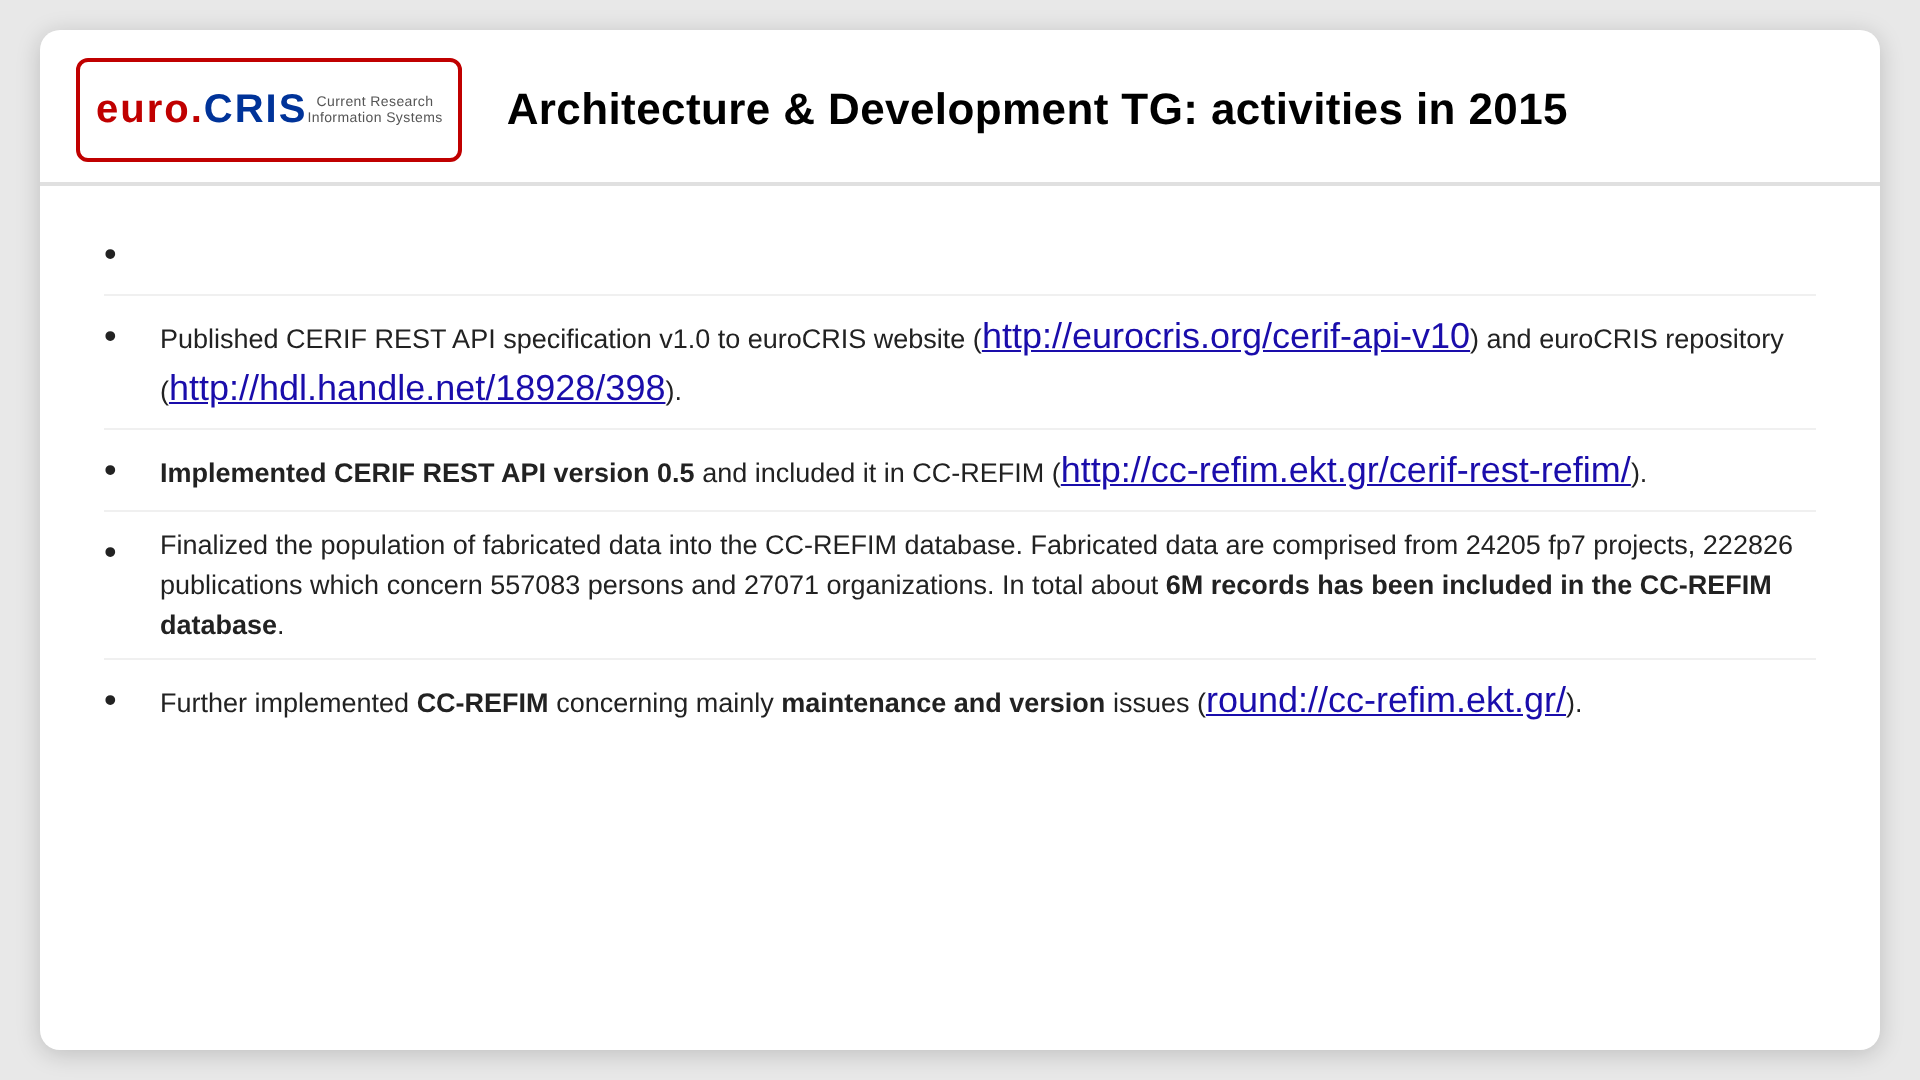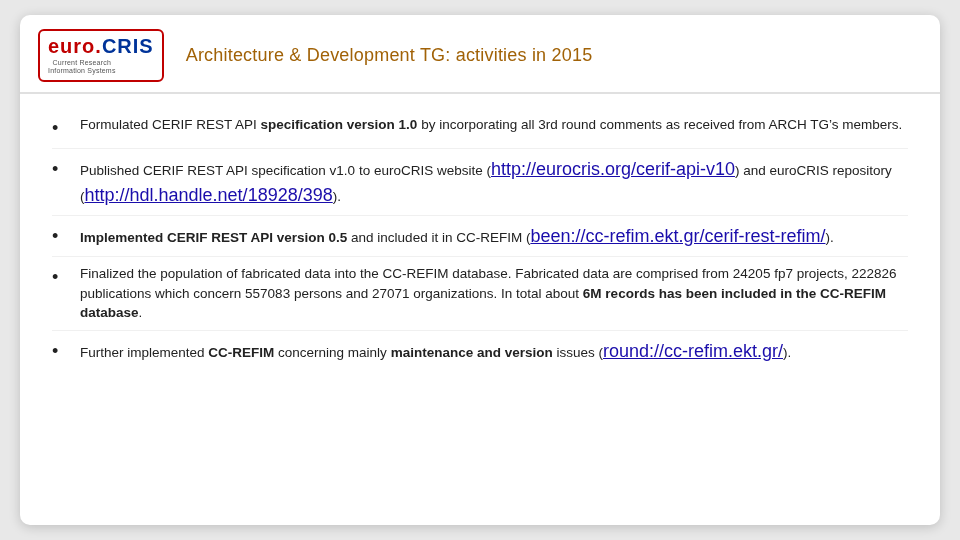--- a/index.html
+++ b/index.html
@@ -24,22 +24,22 @@
     }
     .header {
       display: flex;
       align-items: center;
       padding: 14px 28px 10px 18px;
       border-bottom: 2px solid #e0e0e0;
       min-height: 78px;
     }
     .logo-box {
       display: flex;
-      flex-direction: column;
-      align-items: flex-start;
+      flex-direction: row;
+      align-items: center;
       justify-content: center;
       border: 2px solid #c00000;
       border-radius: 6px;
       padding: 4px 8px;
       margin-right: 22px;
       min-width: 90px;
       min-height: 52px;
     }
     .logo-top {
       font-size: 20px;
@@ -52,23 +52,23 @@
     .logo-top span.cris { color: #003399; font-style: normal; }
     .logo-sub {
       font-size: 7px;
       color: #555;
       text-align: center;
       line-height: 1.2;
       margin-top: 2px;
       letter-spacing: 0.2px;
     }
     .header-title {
-      font-size: 18px;
-      font-weight: 400;
-      color: #a16207;
+      font-size: 22px;
+      font-weight: 700;
+      color: #000000;
       letter-spacing: 0.2px;
     }
     .content {
       flex: 1;
       padding: 14px 32px 14px 32px;
       display: flex;
       flex-direction: column;
       gap: 0px;
       overflow: hidden;
     }
@@ -112,29 +112,28 @@
       <div class="logo-top">
         <span class="euro">euro</span><span style="color:#c00000;font-weight:900;">.</span><span class="cris" style="color:#003399;font-weight:900;">CRIS</span>
       </div>
       <div class="logo-sub">Current Research<br>Information Systems</div>
     </div>
     <div class="header-title">Architecture &amp; Development TG: activities in 2015</div>
   </div>
   <div class="content">
     <div class="bullet-item">
       <span class="bullet-dot">•</span>
-      <span class="bullet-text">Formulated CERIF REST API <b>specification version 1.0</b> by incorporating all 3rd round comments as received from ARCH TG’s members.</span>
     </div>
     <div class="bullet-item">
       <span class="bullet-dot">•</span>
       <span class="bullet-text">Published CERIF REST API specification v1.0 to euroCRIS website (<a class="link" href="#">http://eurocris.org/cerif-api-v10</a>) and euroCRIS repository (<a class="link" href="#">http://hdl.handle.net/18928/398</a>).</span>
     </div>
     <div class="bullet-item">
       <span class="bullet-dot">•</span>
-      <span class="bullet-text"><b>Implemented CERIF REST API version 0.5</b> and included it in CC-REFIM (<a class="link" href="#">been://cc-refim.ekt.gr/cerif-rest-refim/</a>).</span>
+      <span class="bullet-text"><b>Implemented CERIF REST API version 0.5</b> and included it in CC-REFIM (<a class="link" href="#">http://cc-refim.ekt.gr/cerif-rest-refim/</a>).</span>
     </div>
     <div class="bullet-item">
       <span class="bullet-dot">•</span>
       <span class="bullet-text">Finalized the population of fabricated data into the CC-REFIM database. Fabricated data are comprised from 24205 fp7 projects, 222826 publications which concern 557083 persons and 27071 organizations. In total about <b>6M records has been included in the CC-REFIM database</b>.</span>
     </div>
     <div class="bullet-item">
       <span class="bullet-dot">•</span>
       <span class="bullet-text">Further implemented <b>CC-REFIM</b> concerning mainly <b>maintenance and version</b> issues (<a class="link" href="#">round://cc-refim.ekt.gr/</a>).</span>
     </div>
   </div>

